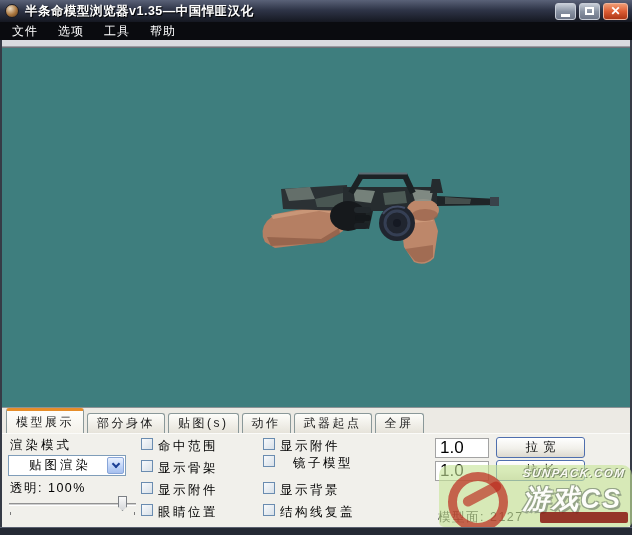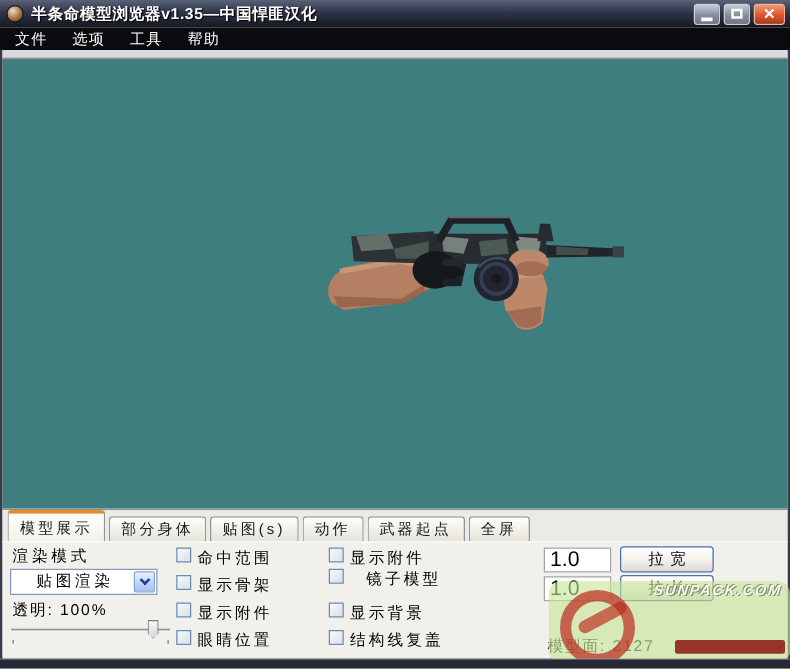--- a/index.html
+++ b/index.html
@@ -70,21 +70,21 @@
   .slider .tick { position:absolute; bottom:-1px; width:1px; height:3px; background:#7a7a7a; }
 
   .cbcol { position:absolute; top:0; }
   .cbrow { position:absolute; left:0; display:flex; align-items:flex-start; gap:5px; height:16px; }
   .cbbox { width:12px; height:12px; border:1px solid #6a8cb0; flex:0 0 auto;
     background:linear-gradient(135deg, #f8fafc, #d8e0e8); }
   .cblabel { font-size:12.5px; letter-spacing:2.5px; color:#000; white-space:nowrap; }
 
   .numinput { position:absolute; left:433px; width:54px; height:20px; border:1px solid #a3a3a3;
     background:#fff; font-size:17px; padding-left:4px; font-family:"Liberation Sans",sans-serif; }
-  .xpbtn { position:absolute; left:494px; width:75px; height:21px; border:1px solid #4f6fae;
+  .xpbtn { position:absolute; left:494px; width:89px; height:21px; border:1px solid #4f6fae;
     border-radius:3px; background:linear-gradient(#ffffff, #f1f0ea 55%, #ddd9cf);
     box-shadow:inset 0 1px 0 #fff; font-size:12.5px; letter-spacing:5px; text-indent:5px;
     display:flex; align-items:center; justify-content:center; color:#111; cursor:default; }
   .faces { position:absolute; left:436px; top:75px; font-size:12.5px; letter-spacing:1.5px;
     color:#1c1c1c; white-space:nowrap; }
 
   
   .watermark { position:absolute; left:437px; top:31px; width:193px; height:62px; z-index:6;
     background:rgba(199,229,152,0.62); border-radius:10px 10px 5px 5px; overflow:hidden;
     pointer-events:none; }
@@ -255,19 +255,20 @@
 
       <div class="faces">
         <span>模型面:</span>
         <span>2127</span>
       </div>
 
       <div class="watermark">
         <div class="wm-ring"></div>
         <div class="wm-swoosh"></div>
         <div class="wm-site">SUNPACK.COM</div>
+        <div class="wm-logo">游戏CS</div>
         <div class="wm-redbar"></div>
       </div>
     </div>
   </div>
 
   <div class="bottomframe"></div>
 </div>
 
 </body></html>

